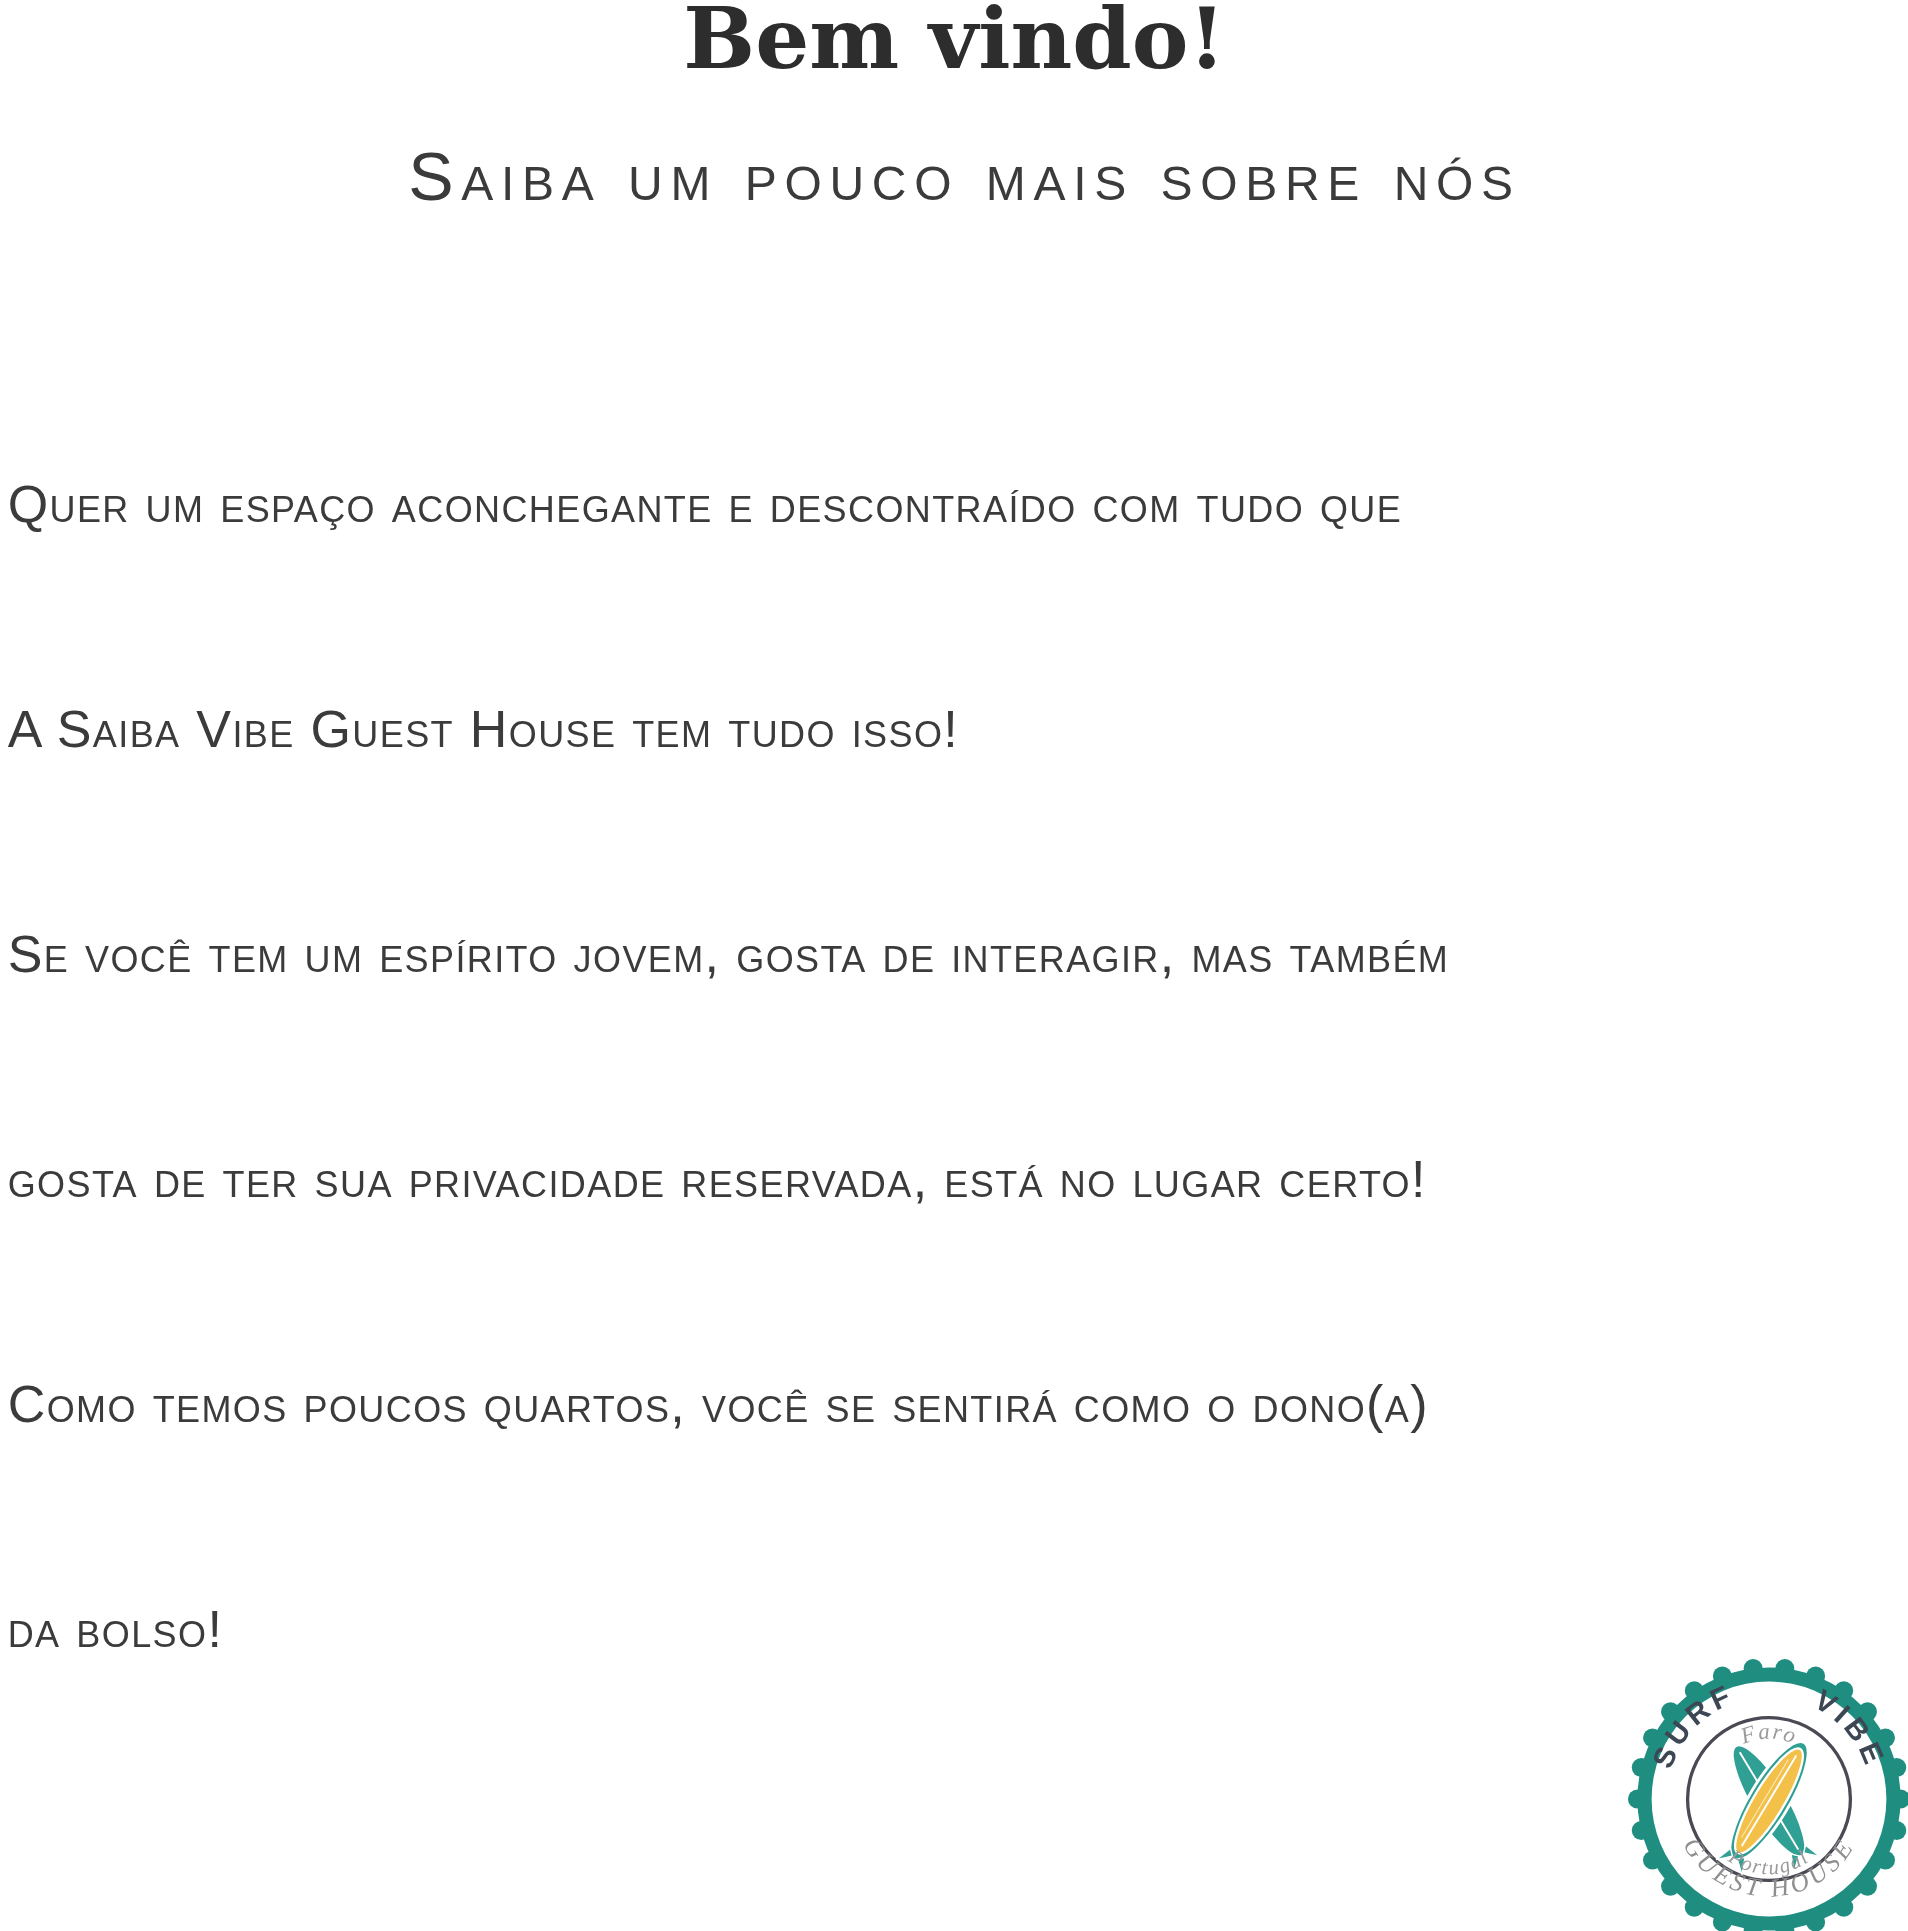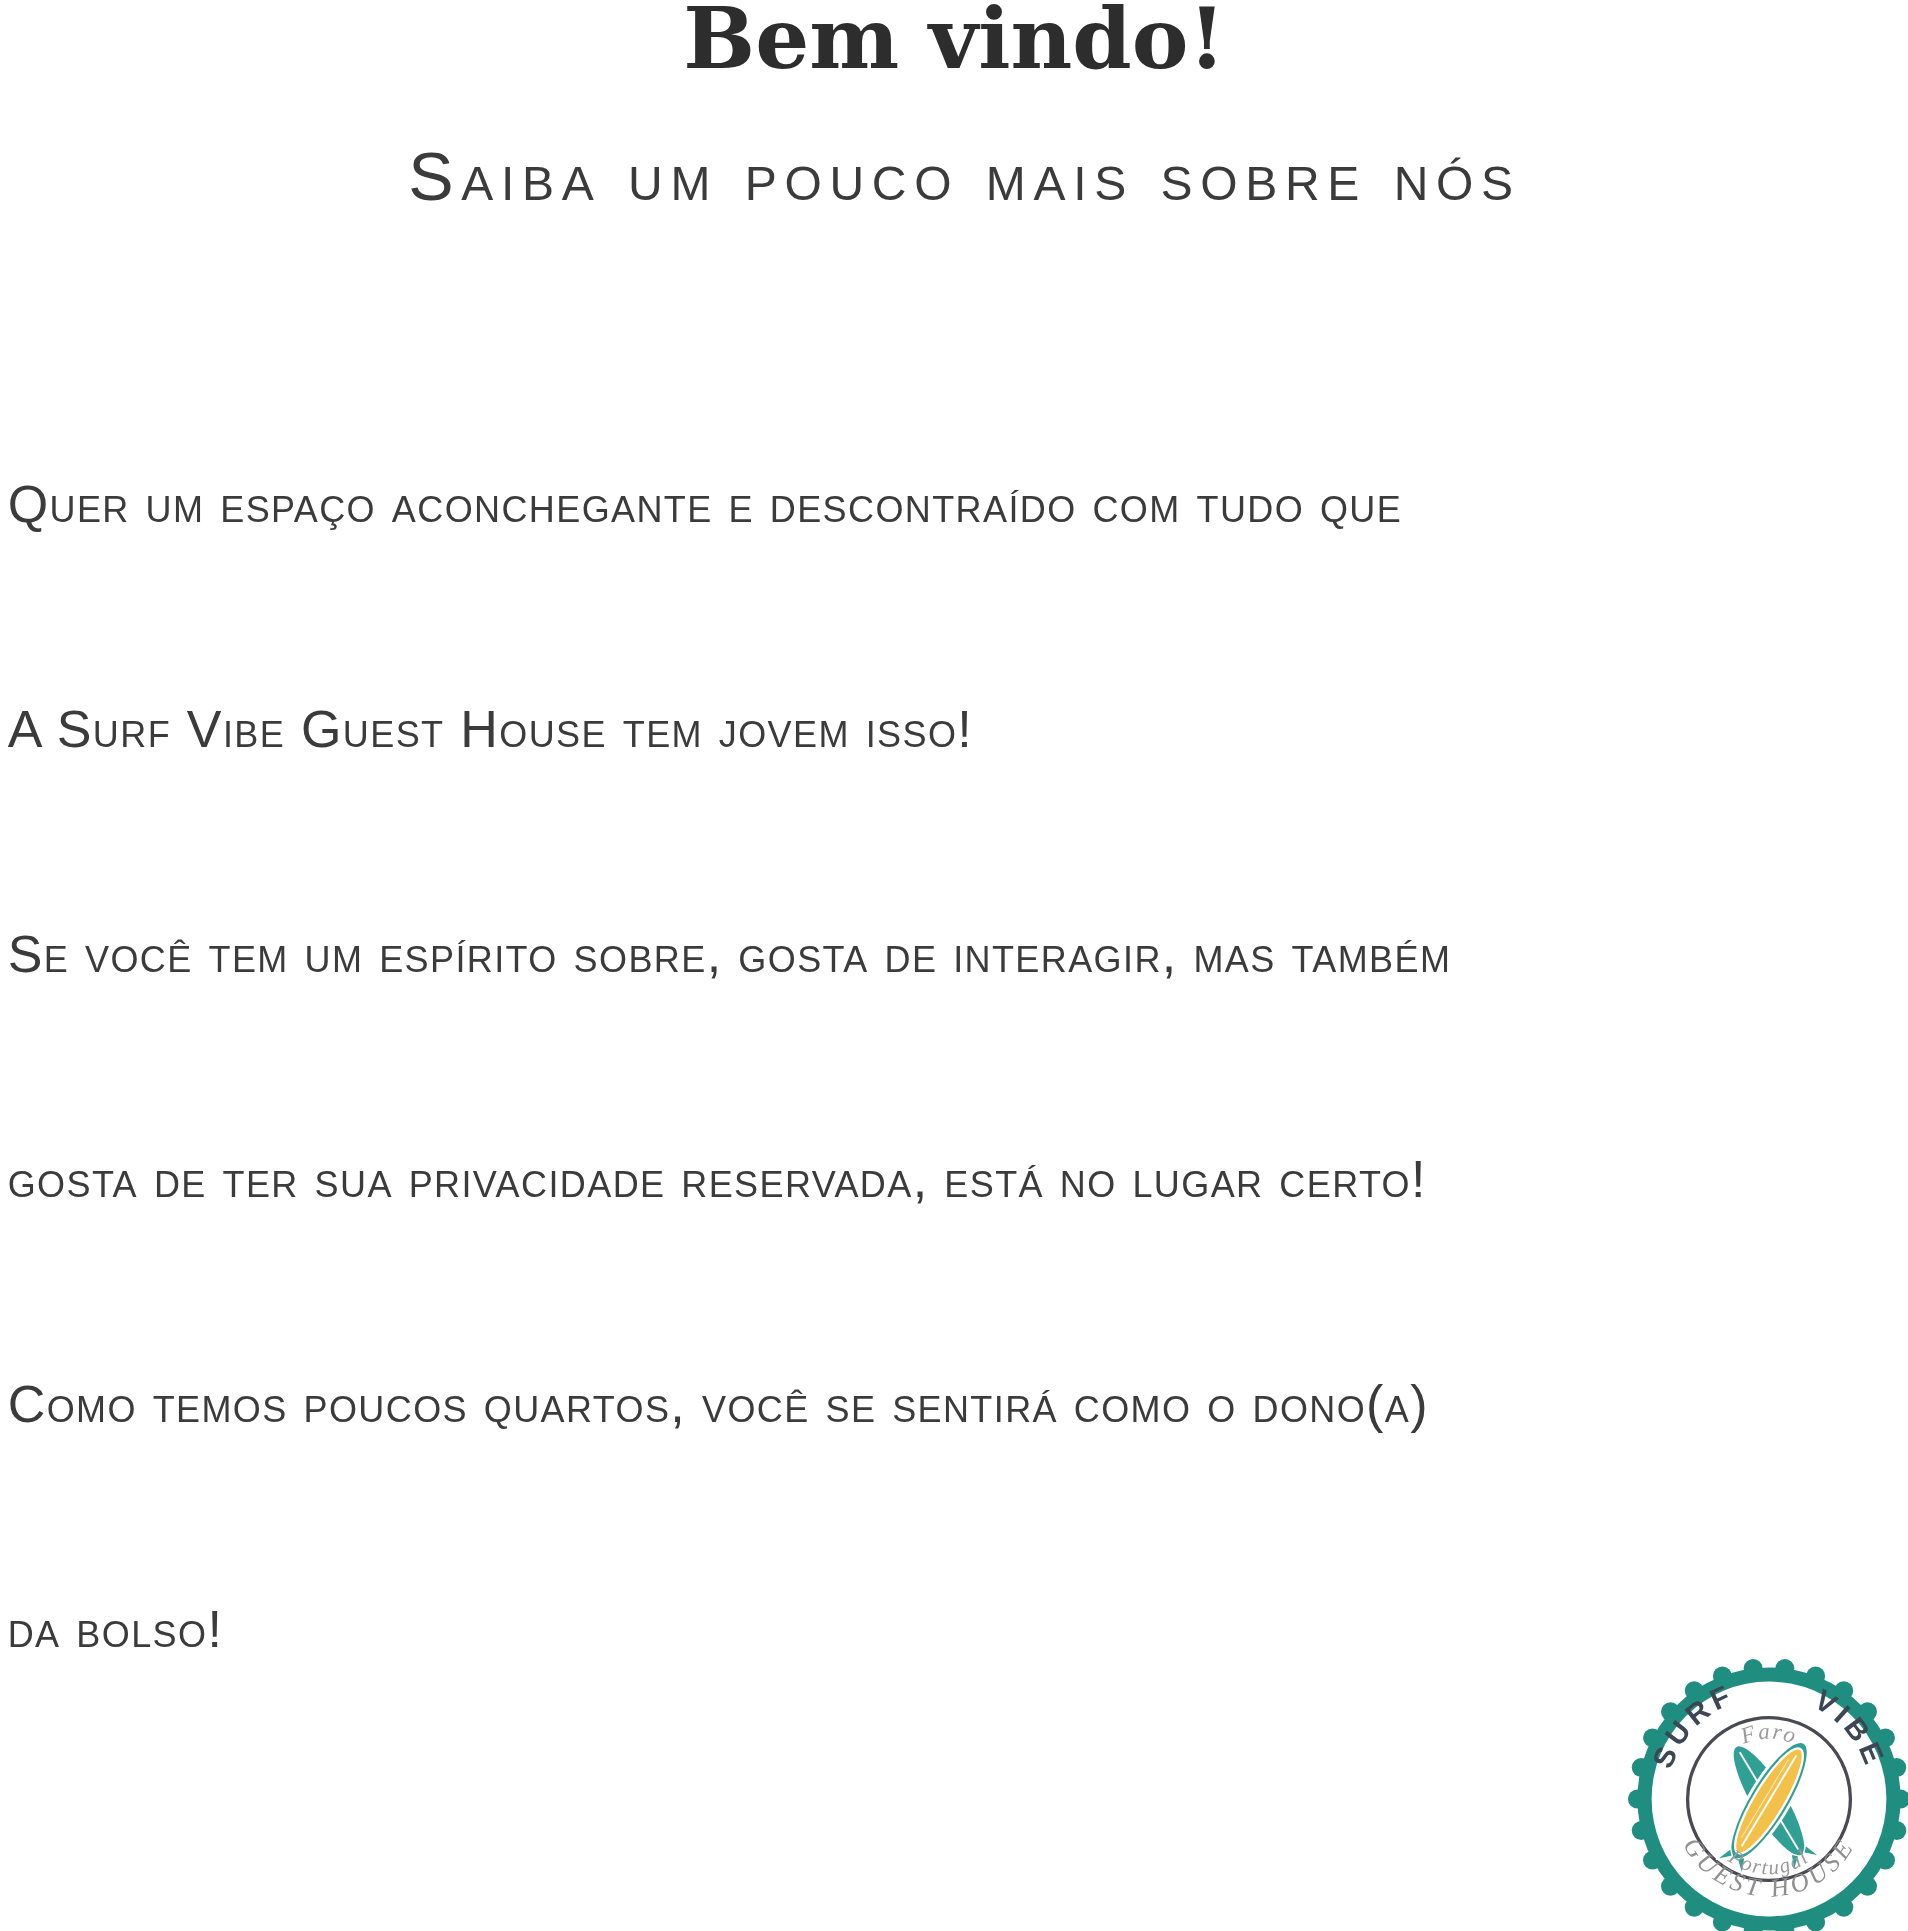--- a/index.html
+++ b/index.html
@@ -67,22 +67,22 @@
 </style>
 </head>
 <body>
 
 <h1 class="page-title">Bem vindo!</h1>
 
 <div class="page-subtitle">Saiba um pouco mais sobre nós</div>
 
 <div class="bodytext intro-block">
   <div class="text-line">Quer um espaço aconchegante e descontraído com tudo que</div>
-  <div class="text-line">A Surf Vibe Guest House tem jovem isso!</div>
-  <div class="text-line">Se você tem um espírito sobre, gosta de interagir, mas também</div>
+  <div class="text-line">A Saiba Vibe Guest House tem tudo isso!</div>
+  <div class="text-line">Se você tem um espírito jovem, gosta de interagir, mas também</div>
   <div class="text-line">gosta de ter sua privacidade reservada, está no lugar certo!</div>
   <div class="text-line">Como temos poucos quartos, você se sentirá como o dono(a)</div>
   <div class="text-line">da bolso!</div>
   
   
 </div>
 
 <div class="logo-wrap">
   <svg viewBox="0 0 300 300" xmlns="http://www.w3.org/2000/svg">
     <defs>

